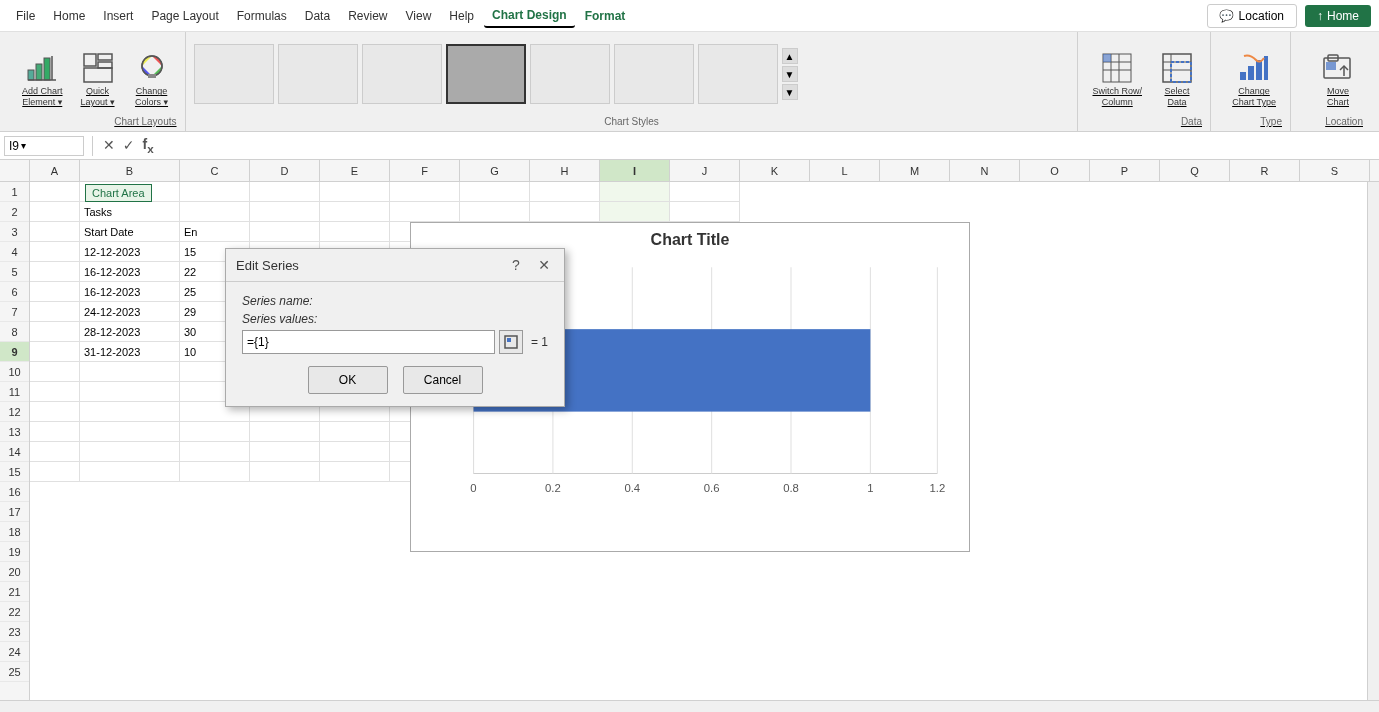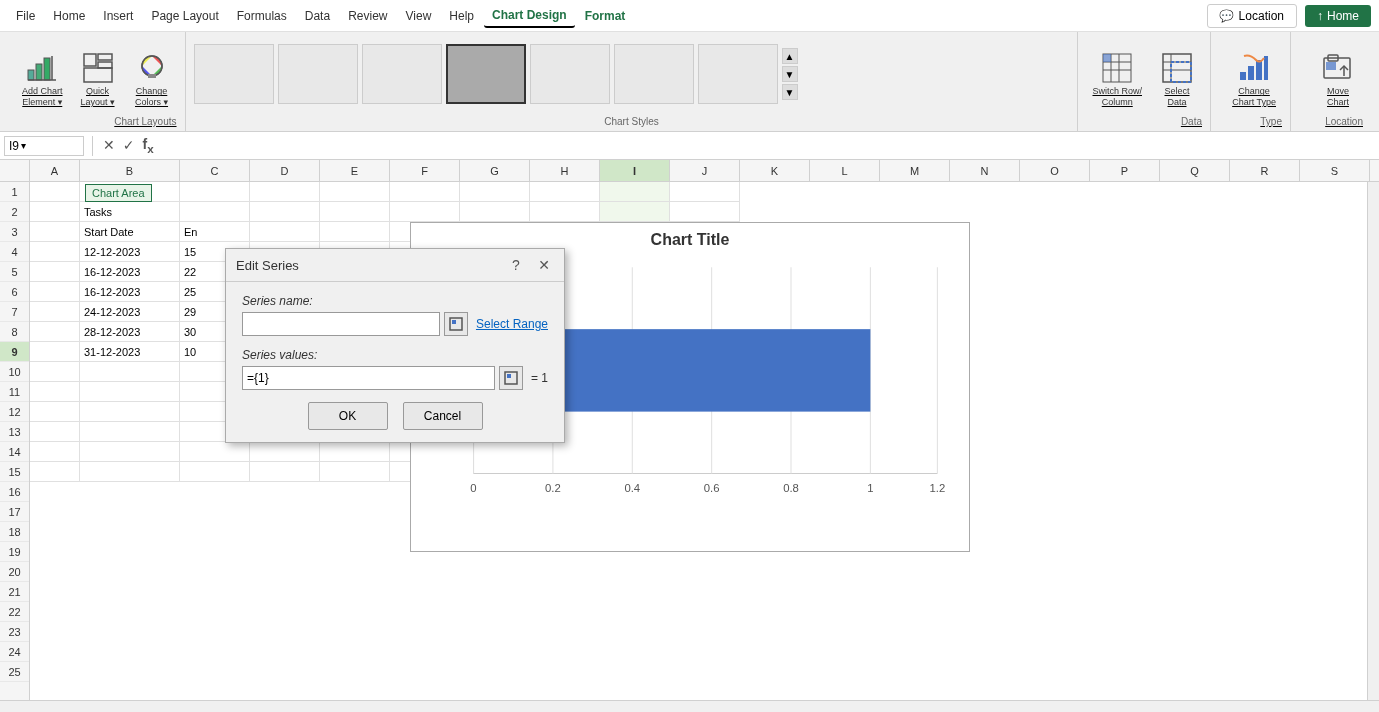--- a/index.html
+++ b/index.html
@@ -632,30 +632,20 @@
   <div class="dialog">
     <div class="dialog-title-bar">
       <span class="dialog-title">Edit Series</span>
       <div class="dialog-title-icons">
         <span class="dialog-icon-btn">?</span>
         <span class="dialog-icon-btn">✕</span>
       </div>
     </div>
     <div class="dialog-body">
       <div class="dialog-field-label">Series name:</div>
-      <div class="dialog-input-row">
-        <input class="dialog-input" type="text" value="" style="">
-        <div class="dialog-range-btn">
-          <svg width="14" height="14" viewBox="0 0 14 14">
-            <rect x="1" y="1" width="12" height="12" fill="none" stroke="#555" stroke-width="1.5"></rect>
-            <rect x="3" y="3" width="4" height="4" fill="#4472C4"></rect>
-          </svg>
-        </div>
-        <span class="select-range-link">Select Range</span>
-      </div>
       <div class="dialog-field-label">Series values:</div>
       <div class="dialog-input-row">
         <input class="dialog-input" type="text" value="={1}" style="">
         <div class="dialog-range-btn">
           <svg width="14" height="14" viewBox="0 0 14 14">
             <rect x="1" y="1" width="12" height="12" fill="none" stroke="#555" stroke-width="1.5"></rect>
             <rect x="3" y="3" width="4" height="4" fill="#4472C4"></rect>
           </svg>
         </div>
         <span class="dialog-equal">= 1</span>

